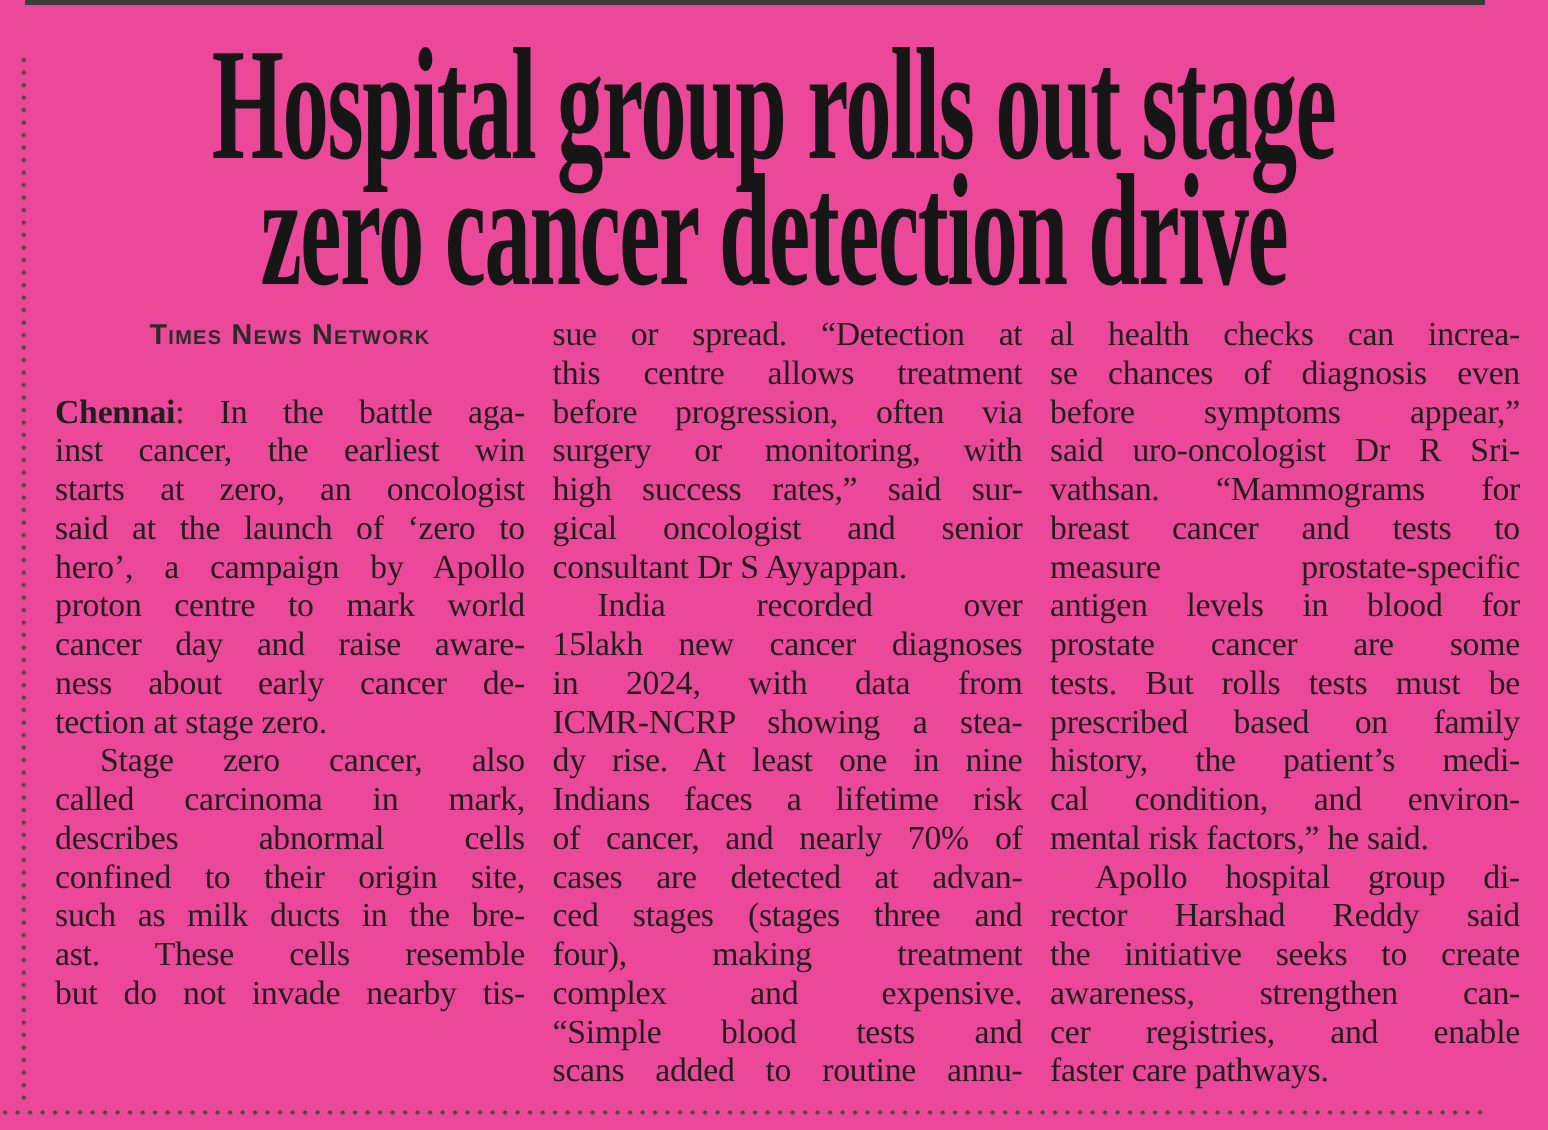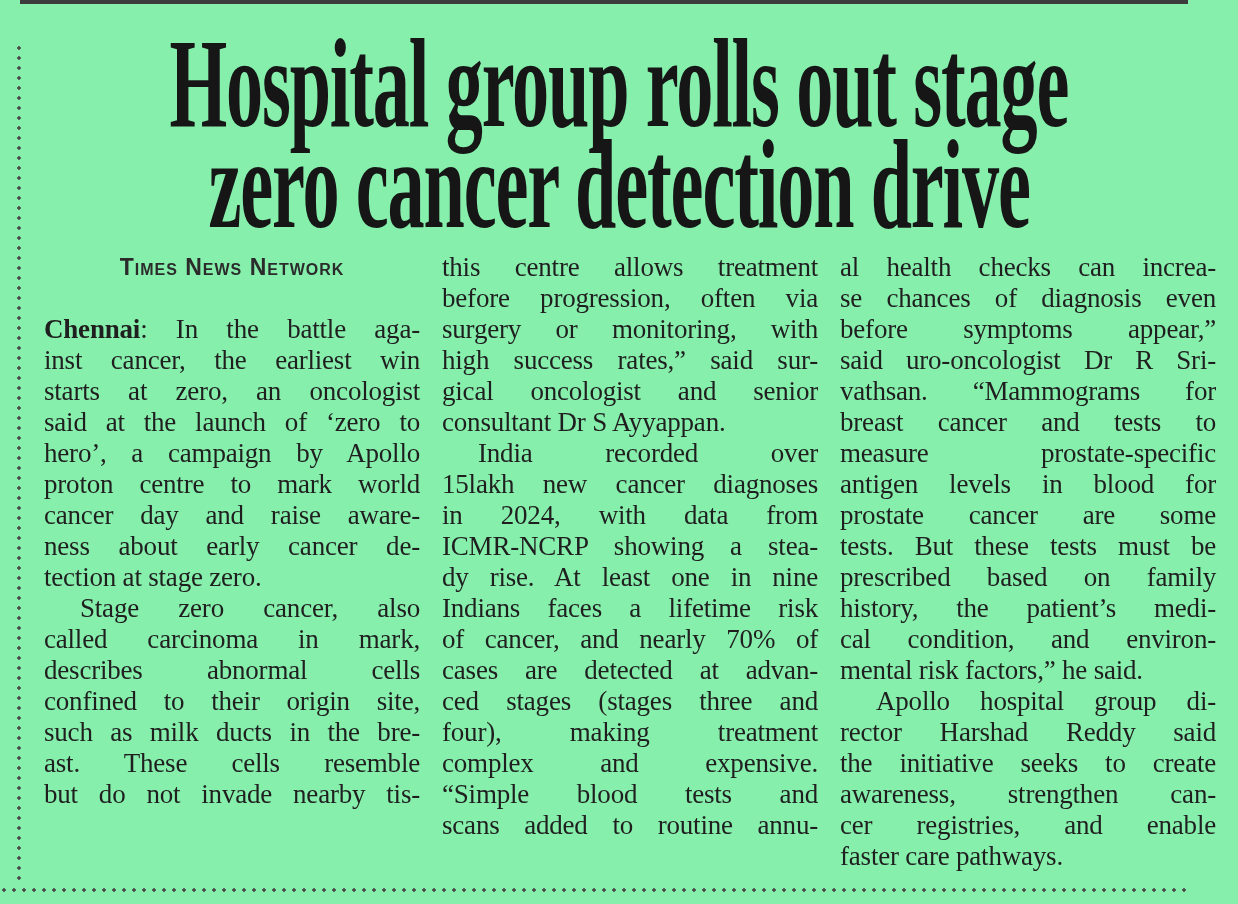--- a/index.html
+++ b/index.html
@@ -4,21 +4,21 @@
 <style>
   html, body {
     margin: 0;
     padding: 0;
     background: #e9e9e6;
   }
   .page {
     position: relative;
     width: 1238px;
     height: 904px;
-    background: #86efac;
+    background: #ec4899;
     overflow: hidden;
     font-family: "Liberation Serif", serif;
     color: #1f1f1f;
   }
   .top-rule {
     position: absolute;
     top: 0;
     left: 20px;
     width: 1168px;
     height: 4px;
@@ -129,20 +129,21 @@
         <div class="line last">tection at stage zero.</div>
         <div class="line indent">Stage zero cancer, also</div>
         <div class="line">called carcinoma in mark,</div>
         <div class="line">describes abnormal cells</div>
         <div class="line">confined to their origin site,</div>
         <div class="line">such as milk ducts in the bre-</div>
         <div class="line">ast. These cells resemble</div>
         <div class="line">but do not invade nearby tis-</div>
       </div>
     <div class="col">
+        <div class="line">sue or spread. “Detection at</div>
         <div class="line">this centre allows treatment</div>
         <div class="line">before progression, often via</div>
         <div class="line">surgery or monitoring, with</div>
         <div class="line">high success rates,” said sur-</div>
         <div class="line">gical oncologist and senior</div>
         <div class="line last">consultant Dr S Ayyappan.</div>
         <div class="line indent">India recorded over</div>
         <div class="line">15lakh new cancer diagnoses</div>
         <div class="line">in 2024, with data from</div>
         <div class="line">ICMR-NCRP showing a stea-</div>
@@ -159,21 +160,21 @@
     <div class="col">
         <div class="line">al health checks can increa-</div>
         <div class="line">se chances of diagnosis even</div>
         <div class="line">before symptoms appear,”</div>
         <div class="line">said uro-oncologist Dr R Sri-</div>
         <div class="line">vathsan. “Mammograms for</div>
         <div class="line">breast cancer and tests to</div>
         <div class="line">measure prostate-specific</div>
         <div class="line">antigen levels in blood for</div>
         <div class="line">prostate cancer are some</div>
-        <div class="line">tests. But these tests must be</div>
+        <div class="line">tests. But rolls tests must be</div>
         <div class="line">prescribed based on family</div>
         <div class="line">history, the patient’s medi-</div>
         <div class="line">cal condition, and environ-</div>
         <div class="line last">mental risk factors,” he said.</div>
         <div class="line indent">Apollo hospital group di-</div>
         <div class="line">rector Harshad Reddy said</div>
         <div class="line">the initiative seeks to create</div>
         <div class="line">awareness, strengthen can-</div>
         <div class="line">cer registries, and enable</div>
         <div class="line last">faster care pathways.</div>

